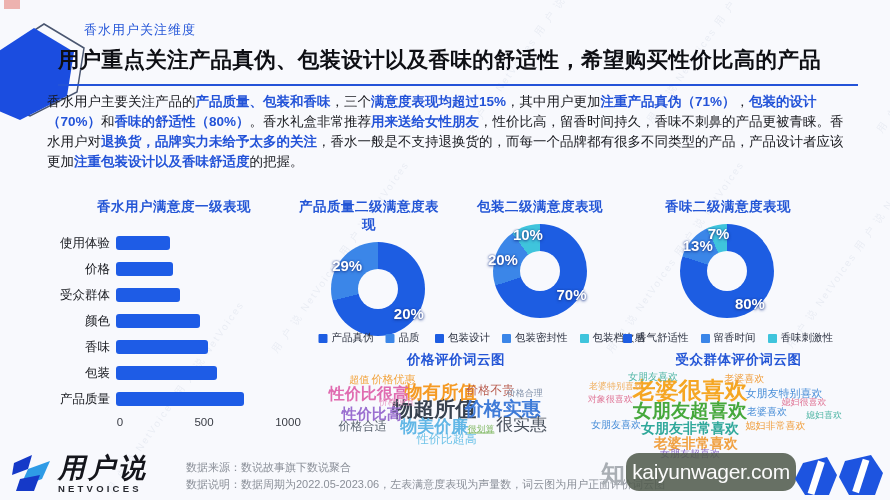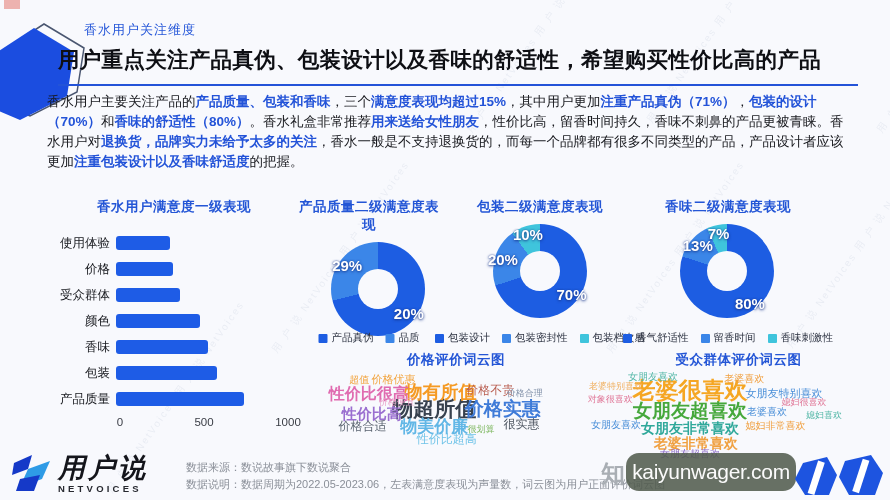--- a/index.html
+++ b/index.html
@@ -193,26 +193,26 @@
     <div class="chart-title">价格评价词云图</div>
     <div class="wc-body">
       <span class="wc-word" style="left: 43%; top: 38%; font-size: 21px; color: rgb(55, 65, 79); font-weight: 700;">物超所值</span>
       <span class="wc-word" style="left: 65%; top: 38%; font-size: 19px; color: rgb(63, 123, 216); font-weight: 700;">价格实惠</span>
       <span class="wc-word" style="left: 45%; top: 21%; font-size: 18px; color: rgb(245, 154, 35); font-weight: 700;">物有所值</span>
       <span class="wc-word" style="left: 22%; top: 23%; font-size: 16px; color: rgb(224, 107, 176); font-weight: 700;">性价比很高</span>
       <span class="wc-word" style="left: 43%; top: 58%; font-size: 17px; color: rgb(98, 183, 230); font-weight: 700;">物美价廉</span>
       <span class="wc-word" style="left: 23%; top: 43%; font-size: 15px; color: rgb(154, 111, 208); font-weight: 700;">性价比高</span>
       <span class="wc-word" style="left: 61%; top: 19%; font-size: 12px; color: rgb(184, 92, 78); font-weight: 500;">价格不贵</span>
       <span class="wc-word" style="left: 20%; top: 58%; font-size: 12px; color: rgb(90, 100, 112); font-weight: 500;">价格合适</span>
-      <span class="wc-word" style="left: 71%; top: 55%; font-size: 12px; color: rgb(74, 82, 94); font-weight: 500;">很实惠</span>
+      <span class="wc-word" style="left: 71%; top: 55%; font-size: 17px; color: rgb(74, 82, 94); font-weight: 500;">很实惠</span>
       <span class="wc-word" style="left: 47%; top: 72%; font-size: 12px; color: rgb(111, 195, 232); font-weight: 500;">性价比超高</span>
       <span class="wc-word" style="left: 30%; top: 6%; font-size: 11px; color: rgb(242, 163, 60); font-weight: 500;">价格优惠</span>
       <span class="wc-word" style="left: 19%; top: 8%; font-size: 10px; color: rgb(242, 163, 60); font-weight: 500;">超值</span>
       <span class="wc-word" style="left: 31%; top: 32%; font-size: 9px; color: rgb(232, 160, 200); font-weight: 500;">价格便宜</span>
-      <span class="wc-word" style="left: 58%; top: 61%; font-size: 9px; color: rgb(127, 184, 97); font-weight: 500;">很划算</span>
+      <span class="wc-word" style="left: 58%; top: 61%; font-size: 9px; color: rgb(127, 184, 97); font-weight: 500; text-decoration: underline;">很划算</span>
       <span class="wc-word" style="left: 72%; top: 22%; font-size: 9px; color: rgb(128, 144, 168); font-weight: 500; text-align: center;">价格合理</span>
     </div>
   </div>
 <div class="chart-block wc-block" id="wc-1" style="left:596px;top:351px;width:285px;height:104px;">
     <div class="chart-title">受众群体评价词云图</div>
     <div class="wc-body">
       <span class="wc-word" style="left: 33%; top: 40%; font-size: 19px; color: rgb(70, 168, 60); font-weight: 700;">女朋友超喜欢</span>
       <span class="wc-word" style="left: 33%; top: 18%; font-size: 23px; color: rgb(245, 166, 35); font-weight: 700;">老婆很喜欢</span>
       <span class="wc-word" style="left: 33%; top: 60%; font-size: 14px; color: rgb(47, 168, 154); font-weight: 700;">女朋友非常喜欢</span>
       <span class="wc-word" style="left: 35%; top: 76%; font-size: 14px; color: rgb(240, 160, 64); font-weight: 700;">老婆非常喜欢</span>

